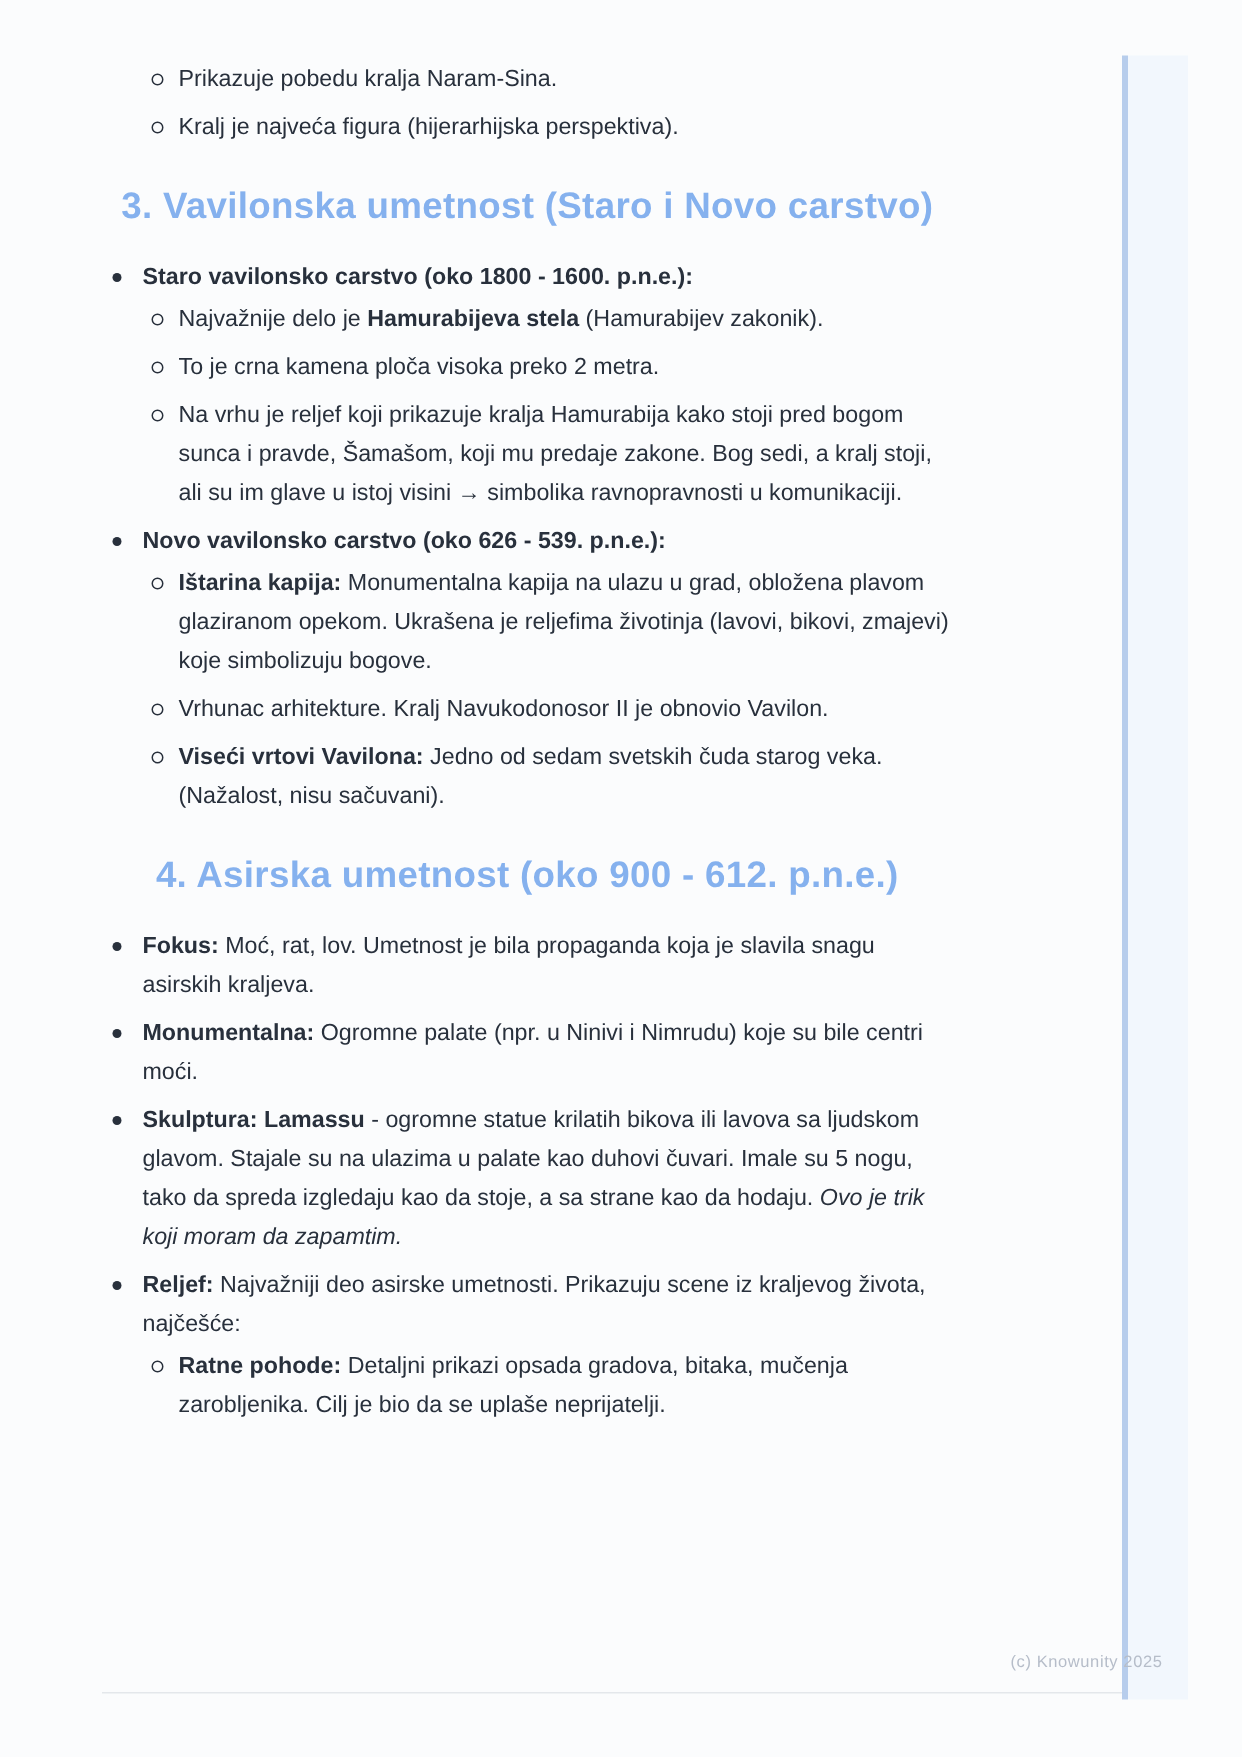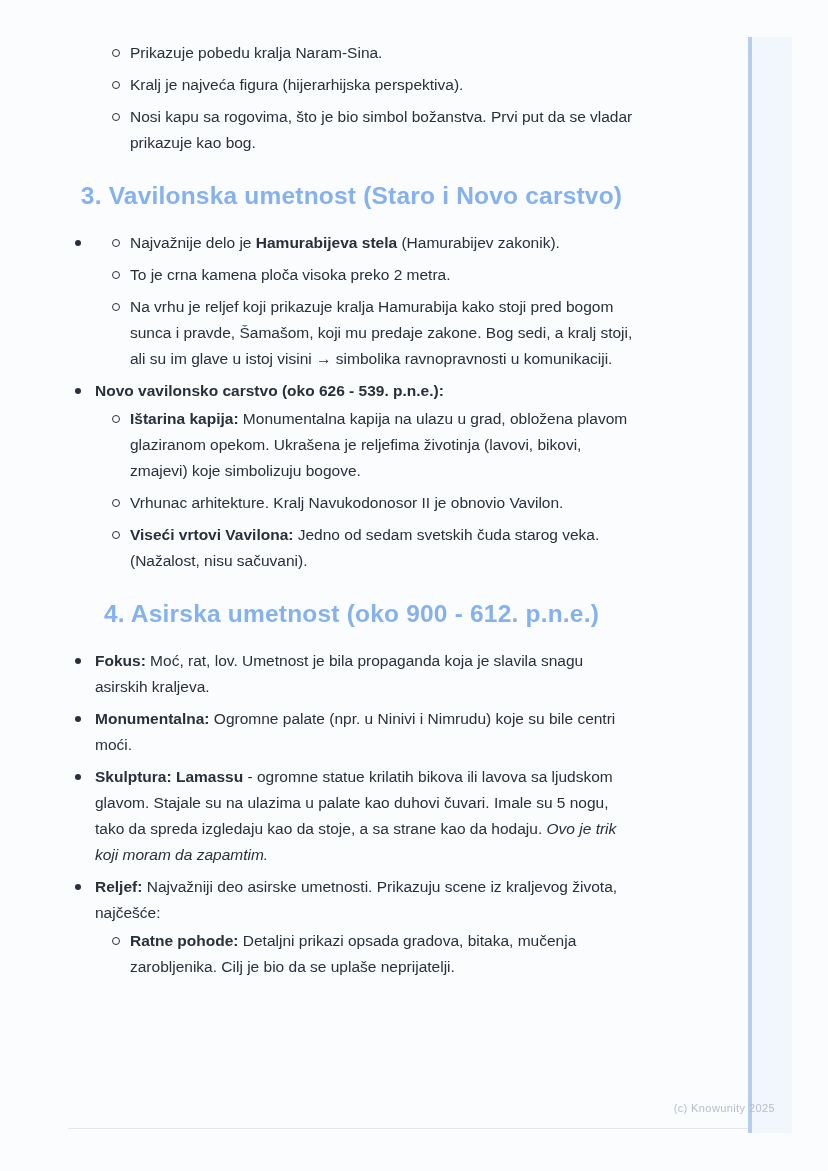--- a/index.html
+++ b/index.html
@@ -37,21 +37,21 @@
     text-align:center;
   }
   .doc ul{list-style:none;}
   .doc li{
     position:relative;
     font-size:15.5px;
     line-height:26px;
     margin-bottom:6px;
   }
   .doc li:last-child{margin-bottom:0;}
-  .doc ul.lvl2{margin-left:35px;}
+  .doc ul.lvl2{margin-left:24px;}
   .doc li > ul{margin-top:2px;}
   .marker{position:absolute;display:block;}
   .marker.m1{
     left:-20px;top:10px;width:6px;height:6px;
     background:var(--text);border-radius:50%;
   }
   .marker.m2{
     left:-18px;top:9px;width:6px;height:6px;
     border:1.5px solid var(--text);border-radius:50%;
     box-sizing:content-box;background:transparent;
@@ -91,29 +91,26 @@
   <main class="doc">
       <ul class="lvl2">
         <li>
           <span class="marker m2"></span>
           <span class="li-text"><span class="n">Prikazuje pobedu kralja Naram-Sina.</span></span>
         </li>
         <li>
           <span class="marker m2"></span>
           <span class="li-text"><span class="n">Kralj je najveća figura (hijerarhijska perspektiva).</span></span>
         </li>
-        <li>
-          <span class="marker m2"></span>
-          <span class="li-text"><span class="n">Nosi kapu sa rogovima, što je bio simbol božanstva. Prvi put da se vladar prikazuje kao bog.</span></span>
-        </li>
       </ul>
       <h2>3. Vavilonska umetnost (Staro i Novo carstvo)</h2>
       <ul class="lvl1">
         <li>
           <span class="marker m1"></span>
+          <span class="li-text"><span class="b">Staro vavilonsko carstvo (oko 1800 - 1600. p.n.e.):</span></span>
           <ul class="lvl2">
             <li>
               <span class="marker m2"></span>
               <span class="li-text"><span class="n">Najvažnije delo je </span><span class="b">Hamurabijeva stela</span><span class="n"> (Hamurabijev zakonik).</span></span>
             </li>
             <li>
               <span class="marker m2"></span>
               <span class="li-text"><span class="n">To je crna kamena ploča visoka preko 2 metra.</span></span>
             </li>
             <li>

